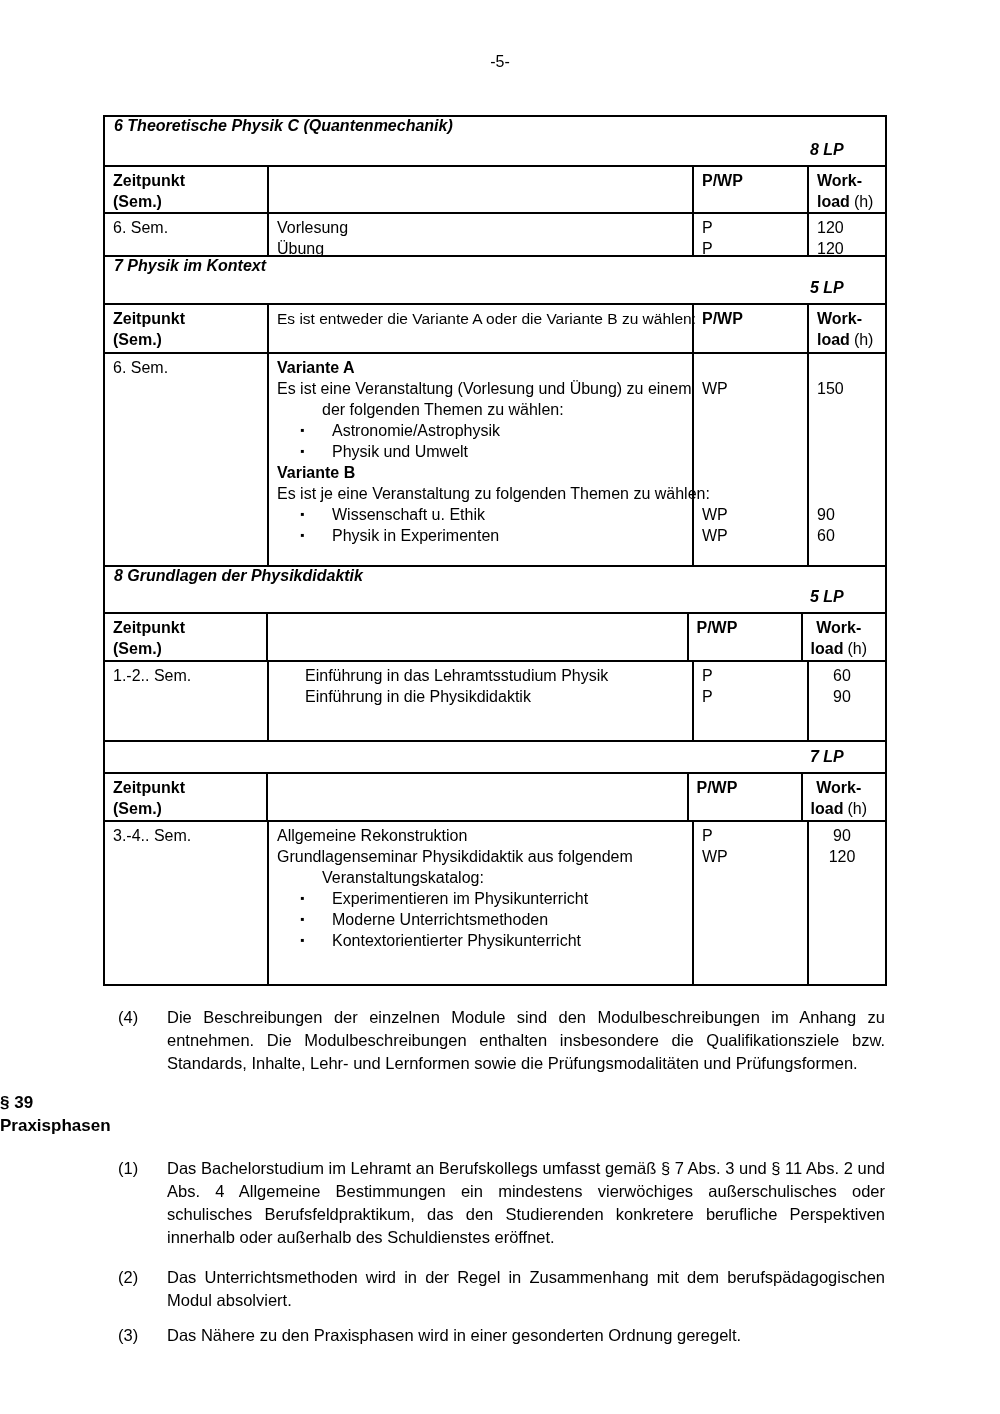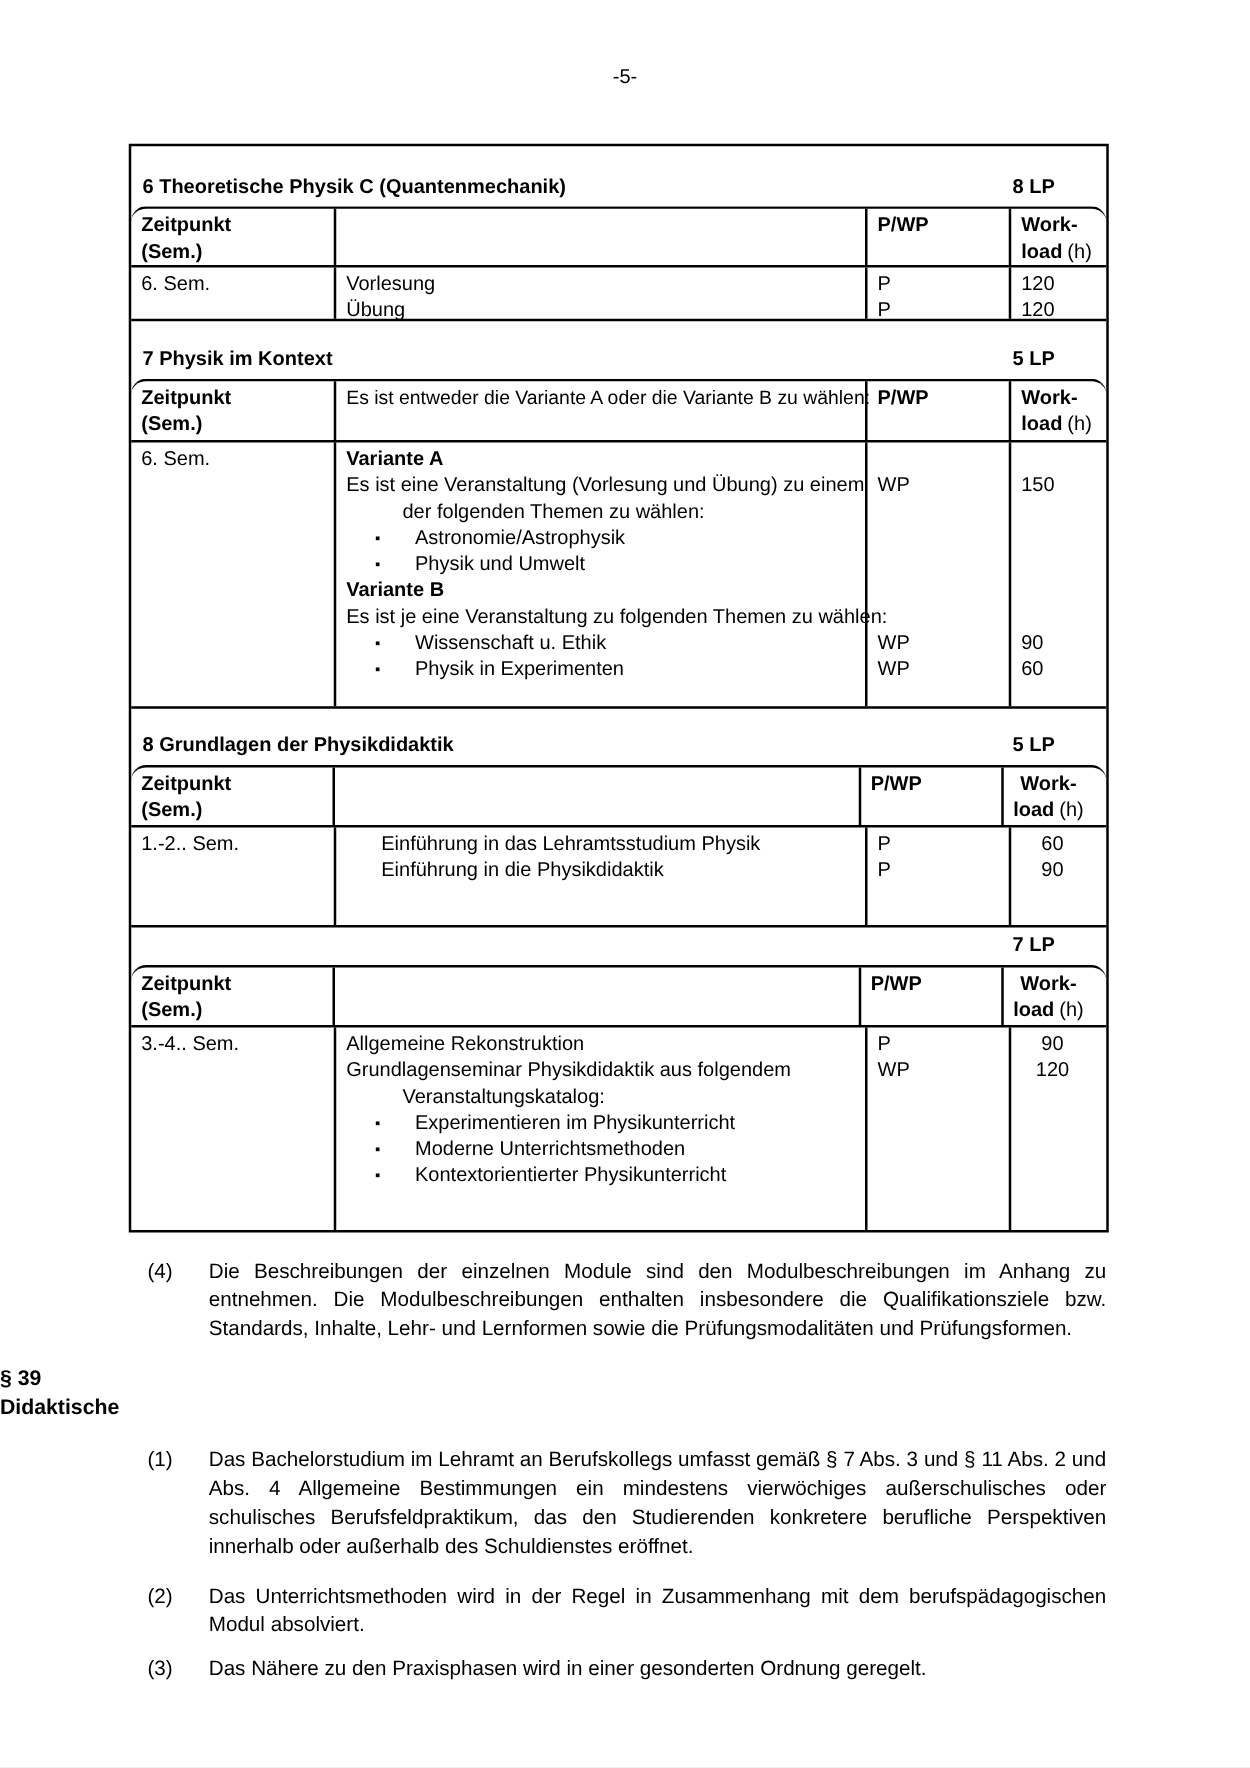--- a/index.html
+++ b/index.html
@@ -19,39 +19,40 @@
     width:784px;
     border:2px solid #000;
     box-sizing:border-box;
     font-size:16px;
   }
   .module { }
   .module + .module { border-top:2px solid #000; }
 
   .title-row {
     position:relative;
-    display:flex; align-items:flex-end;
+    display:flex; 
     padding:0 0 6px 9px;
     font-weight:bold;
     box-sizing:border-box;
+    font-style:italic;
   }
   .m6 .title-row { height:48px; }
   .m7 .title-row { height:46px; }
   .m8 .title-row { height:45px; }
   .m9 .title-row { height:30px; }
   .lp { position:absolute; left:705px; bottom:6px; font-weight:bold; }
 
   .row { display:flex; border-top:2px solid #000; box-sizing:border-box; align-items:stretch; }
   .cell { box-sizing:border-box; padding:3px 8px 0 8px; }
   .c1 { width:162px; }
   .c2 { width:425px; border-left:2px solid #000; }
   .c3 { width:115px; border-left:2px solid #000; }
   .c4 { flex:1; border-left:2px solid #000; }
 
-  .header-row { font-weight:bold;border-radius:12px; }
+  .header-row { font-weight:bold; }
   .m6 .header-row { height:47px; }
   .m7 .header-row { height:49px; }
   .m8 .header-row { height:48px; }
   .m9 .header-row { height:48px; }
 
   .m6 .body-row { height:43px; }
   .m7 .body-row { height:213px; }
   .m8 .body-row { height:80px; }
   .m9 .body-row { height:164px; }
 
@@ -276,21 +277,21 @@
 
   </div>
 
   <div class="para p4">
     <div class="num">(4)</div>
     <div class="txt">Die Beschreibungen der einzelnen Module sind den Modulbeschreibungen im Anhang zu entnehmen. Die Modulbeschreibungen enthalten insbesondere die Qualifikationsziele bzw. Standards, Inhalte, Lehr- und Lernformen sowie die Prüfungsmodalitäten und Prüfungsformen.</div>
   </div>
 
   <div class="section-head">
     <div>§ 39</div>
-    <div>Didaktische</div>
+    <div>Praxisphasen</div>
   </div>
 
   <div class="para p1">
     <div class="num">(1)</div>
     <div class="txt">Das Bachelorstudium im Lehramt an Berufskollegs umfasst gemäß § 7 Abs. 3 und § 11 Abs. 2 und Abs. 4 Allgemeine Bestimmungen ein mindestens vierwöchiges außerschulisches oder schulisches Berufsfeldpraktikum, das den Studierenden konkretere berufliche Perspektiven innerhalb oder außerhalb des Schuldienstes eröffnet.</div>
   </div>
 
   <div class="para p2">
     <div class="num">(2)</div>
     <div class="txt">Das Unterrichtsmethoden wird in der Regel in Zusammenhang mit dem berufspädagogischen Modul absolviert.</div>

